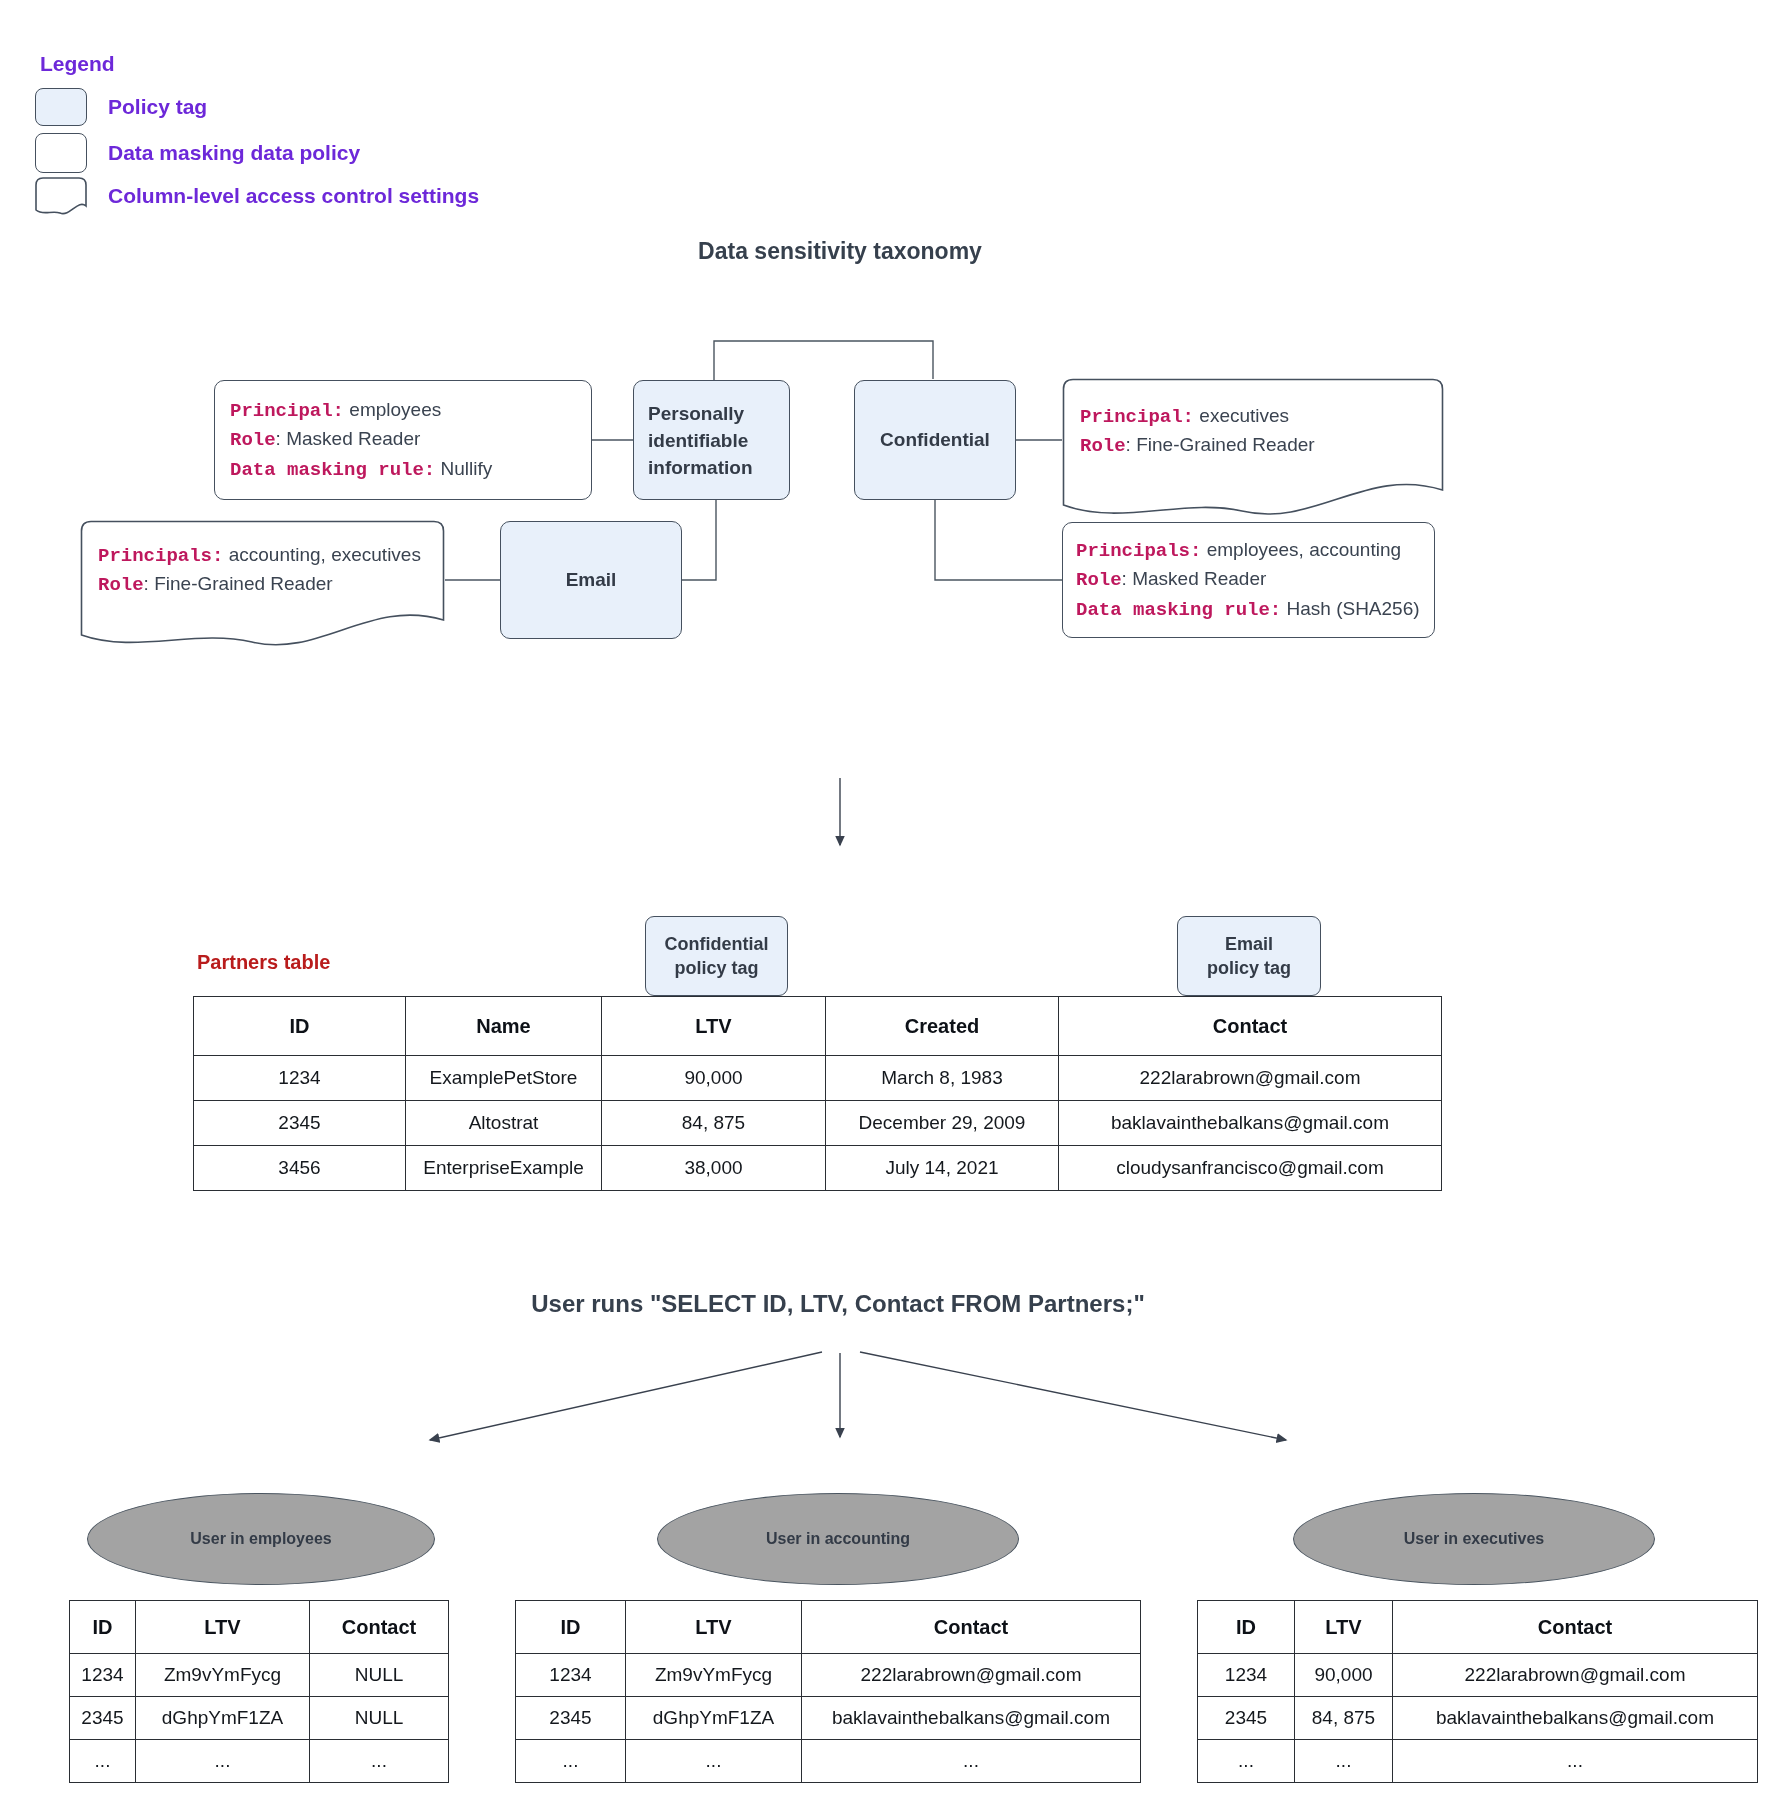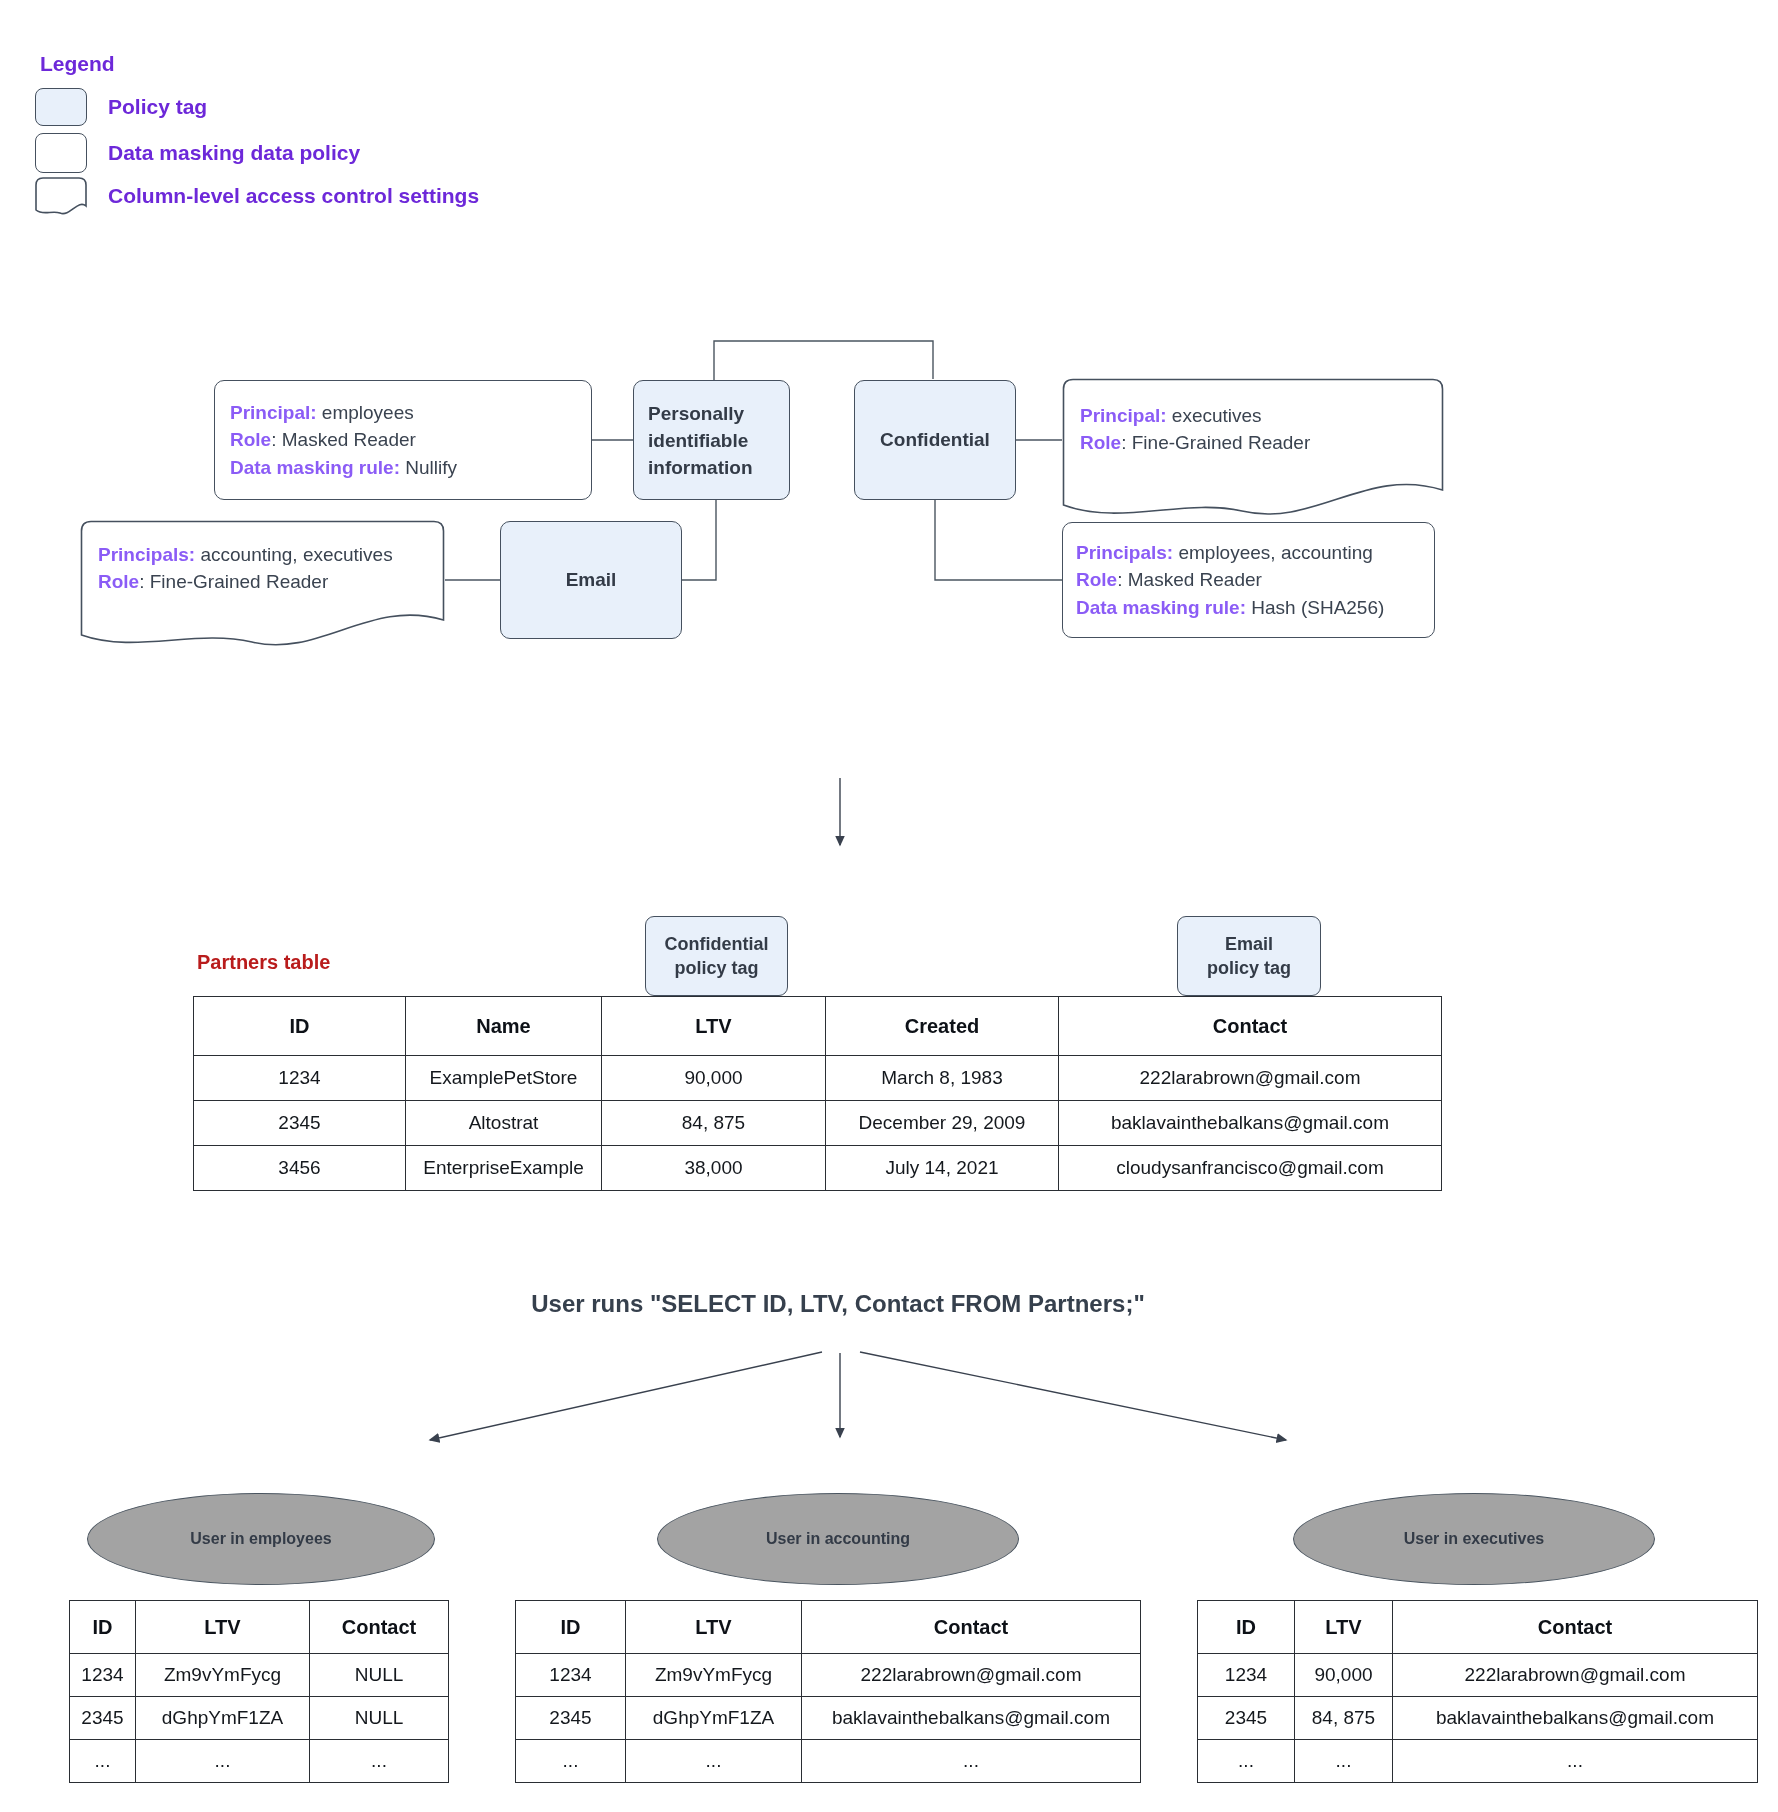--- a/index.html
+++ b/index.html
@@ -7,21 +7,21 @@
     font-family:"Liberation Sans",sans-serif;color:#333b47;overflow:hidden;}
   .overlay{position:absolute;left:0;top:0;pointer-events:none;}
   .title{position:absolute;font-weight:bold;color:#36404d;text-align:center;}
   .tag{position:absolute;background:#e8f0fa;border:1.6px solid #45505e;border-radius:10px;
     display:flex;align-items:center;justify-content:center;font-weight:bold;font-size:19px;
     color:#333b47;box-sizing:border-box;text-align:center;}
   .tag.left{justify-content:flex-start;text-align:left;padding:8px 14px;line-height:27px;}
   .pbox{position:absolute;background:#fff;border:1.6px solid #45505e;border-radius:10px;
     display:flex;flex-direction:column;justify-content:center;padding:0 15px;font-size:19px;
     line-height:27.5px;box-sizing:border-box;color:#3a4350;}
-  .plk{font-weight:bold;color:#8b5cf6;}
+  .plk{font-weight:bold;color:#be185d;font-family:Liberation Mono, monospace;}
   .doc{position:absolute;}
   .doc svg{position:absolute;left:0;top:0;overflow:visible;}
   .doctext{position:absolute;left:18px;font-size:19px;line-height:27px;color:#3a4350;white-space:nowrap;}
   .minitag{position:absolute;background:#e8f0fa;border:1.6px solid #45505e;border-radius:9px;
     display:flex;flex-direction:column;align-items:center;justify-content:center;
     font-weight:bold;font-size:18px;line-height:24px;color:#333b47;box-sizing:border-box;text-align:center;}
   .grid{position:absolute;border-collapse:collapse;table-layout:fixed;background:#fff;color:#14181d;}
   .grid th,.grid td{border:1px solid #2a2e34;text-align:center;padding:0;overflow:hidden;white-space:nowrap;}
   .grid td{font-size:19px;}
   .grid th{font-weight:bold;font-size:20px;color:#0d1117;}
@@ -67,20 +67,21 @@
   <div class="legend-label" style="left:108px;top:95px;">Policy tag</div>
   <div class="sw" style="left:35px;top:133px;width:52px;height:40px;"></div>
   <div class="legend-label" style="left:108px;top:141px;">Data masking data policy</div>
   <div class="doc" style="left:35px;top:177px;width:52px;height:42px;">
     <svg width="54" height="46">
       <path d="M8,1 H44 Q51,1 51,8 V29 C43,22 35,40 25,36 C17,33 8,39 1,33 V8 Q1,1 8,1 Z" fill="#fff" stroke="#45505e" stroke-width="1.6"></path>
     </svg>
   </div>
   <div class="legend-label" style="left:108px;top:184px;">Column-level access control settings</div>
 
+  <div class="title" style="left:540px;top:238px;width:600px;font-size:23px;">Data sensitivity taxonomy</div>
 
   <div class="pbox" style="left:214px;top:380px;width:378px;height:120px;">
     <div><span class="plk">Principal:</span><span> employees</span></div>
     <div><span class="plk">Role</span><span>: Masked Reader</span></div>
     <div><span class="plk">Data masking rule:</span><span> Nullify</span></div>
   </div>
 
   <div class="tag left" style="left:633px;top:380px;width:157px;height:120px;">Personally identifiable information</div>
   <div class="tag" style="left:854px;top:380px;width:162px;height:120px;">Confidential</div>
 

